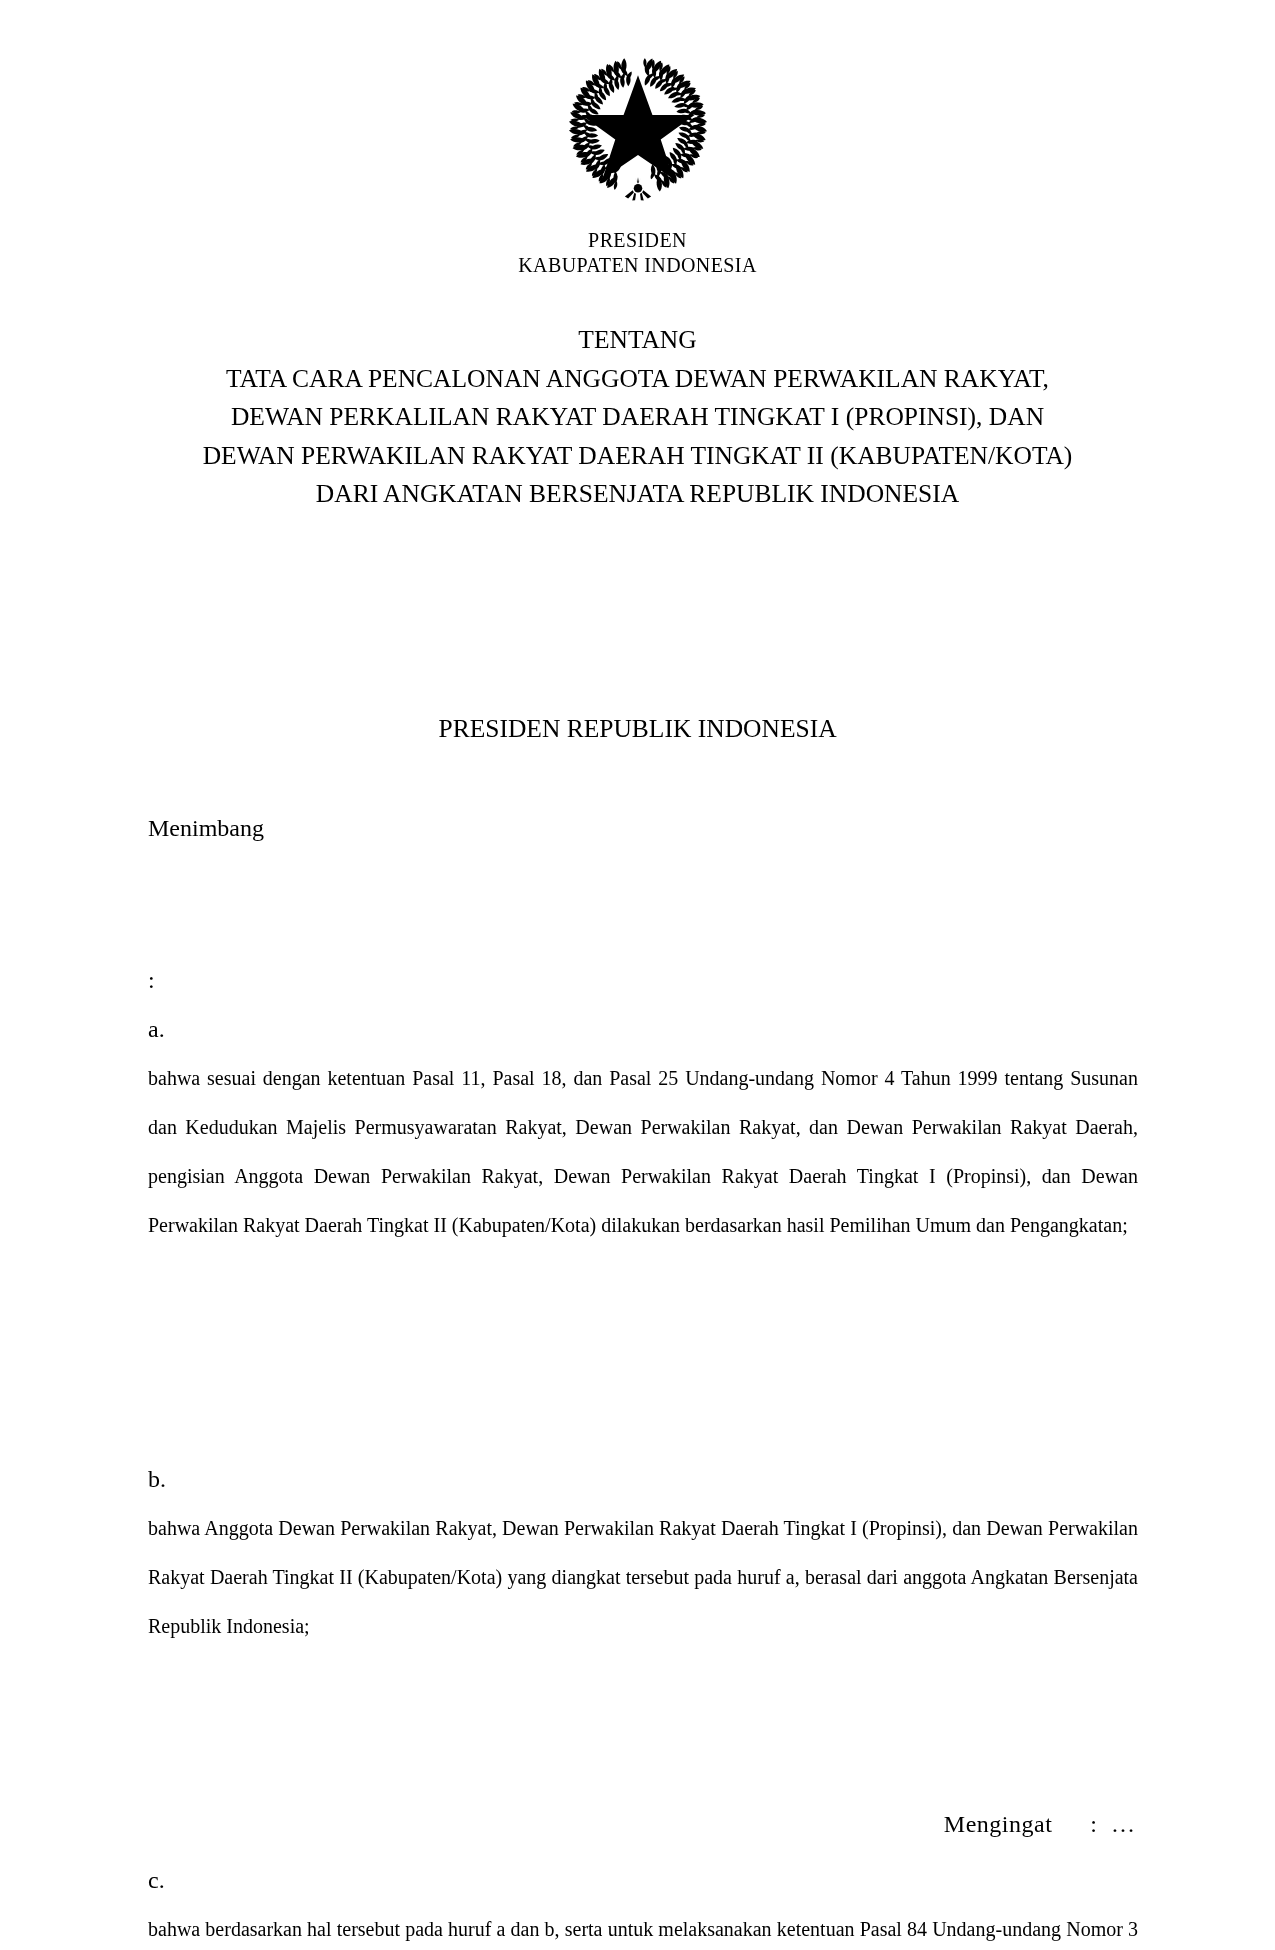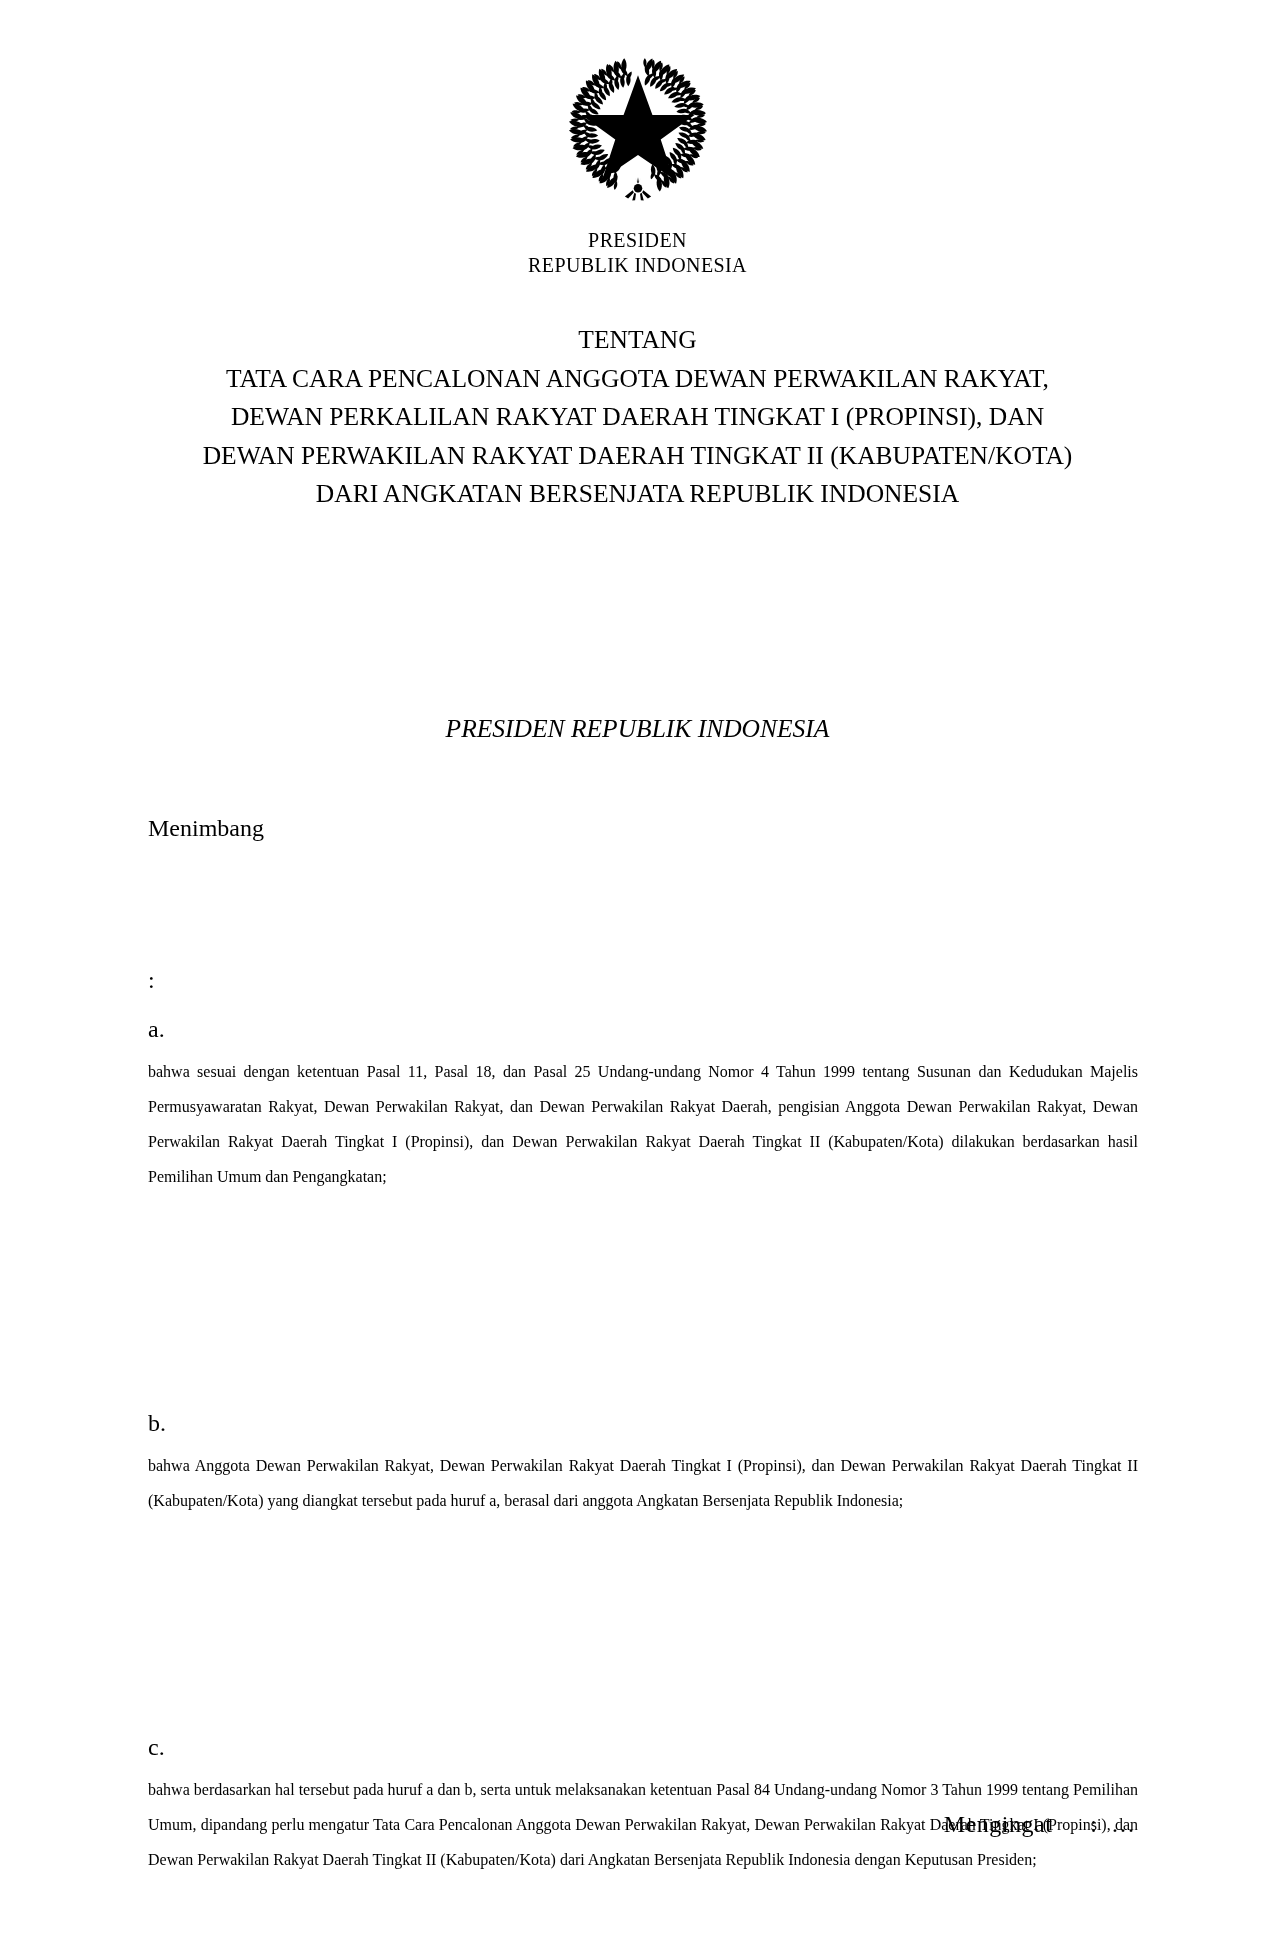--- a/index.html
+++ b/index.html
@@ -64,21 +64,20 @@
 
   
   .subheading {
     position: absolute;
     left: 0;
     top: 710px;
     width: 100%;
     text-align: center;
     font-size: 25.5px;
     line-height: 38px;
-    font-style: italic;
   }
 
   
   .considerans {
     position: absolute;
     left: 148px;
     top: 804px;
     width: 990px;
   }
   .cons-row {
@@ -104,22 +103,22 @@
     flex: 0 0 185px;
   }
   .cons-marker {
     width: 34px;
     flex: 0 0 34px;
     font-size: 24px;
     line-height: 49px;
   }
   .cons-text {
     flex: 1 1 auto;
-    font-size: 16px;
-    line-height: 35px;
+    font-size: 20px;
+    line-height: 49px;
     text-align: justify;
     text-justify: inter-word;
     hyphens: none;
   }
   .cons-item { margin-bottom: 0; }
   .cons-item.gap { margin-top: 20px; }
 
   
   .footer-cont {
     position: absolute;
@@ -364,21 +363,21 @@
           <path d="M106.5 178.5 L116 186 L112 188.5 L105 181 Z"></path>
           <path d="M95.5 181.5 L93 191 L96.5 190.5 L97.5 182.5 Z"></path>
           <path d="M104.5 181.5 L107 191 L103.5 190.5 L102.5 182.5 Z"></path>
         </g>
       </g>
     </svg>
   </div>
 
   <div class="letterhead">
     <div>PRESIDEN</div>
-    <div>REPUBLIK INDONESIA</div>
+    <div>KABUPATEN INDONESIA</div>
   </div>
 
   <div class="title-block">
     <div class="tline">TENTANG</div>
     <div class="tline">TATA CARA PENCALONAN ANGGOTA DEWAN PERWAKILAN RAKYAT,</div>
     <div class="tline">DEWAN PERKALILAN RAKYAT DAERAH TINGKAT I (PROPINSI), DAN</div>
     <div class="tline">DEWAN PERWAKILAN RAKYAT DAERAH TINGKAT II (KABUPATEN/KOTA)</div>
     <div class="tline">DARI ANGKATAN BERSENJATA REPUBLIK INDONESIA</div>
   </div>
 

